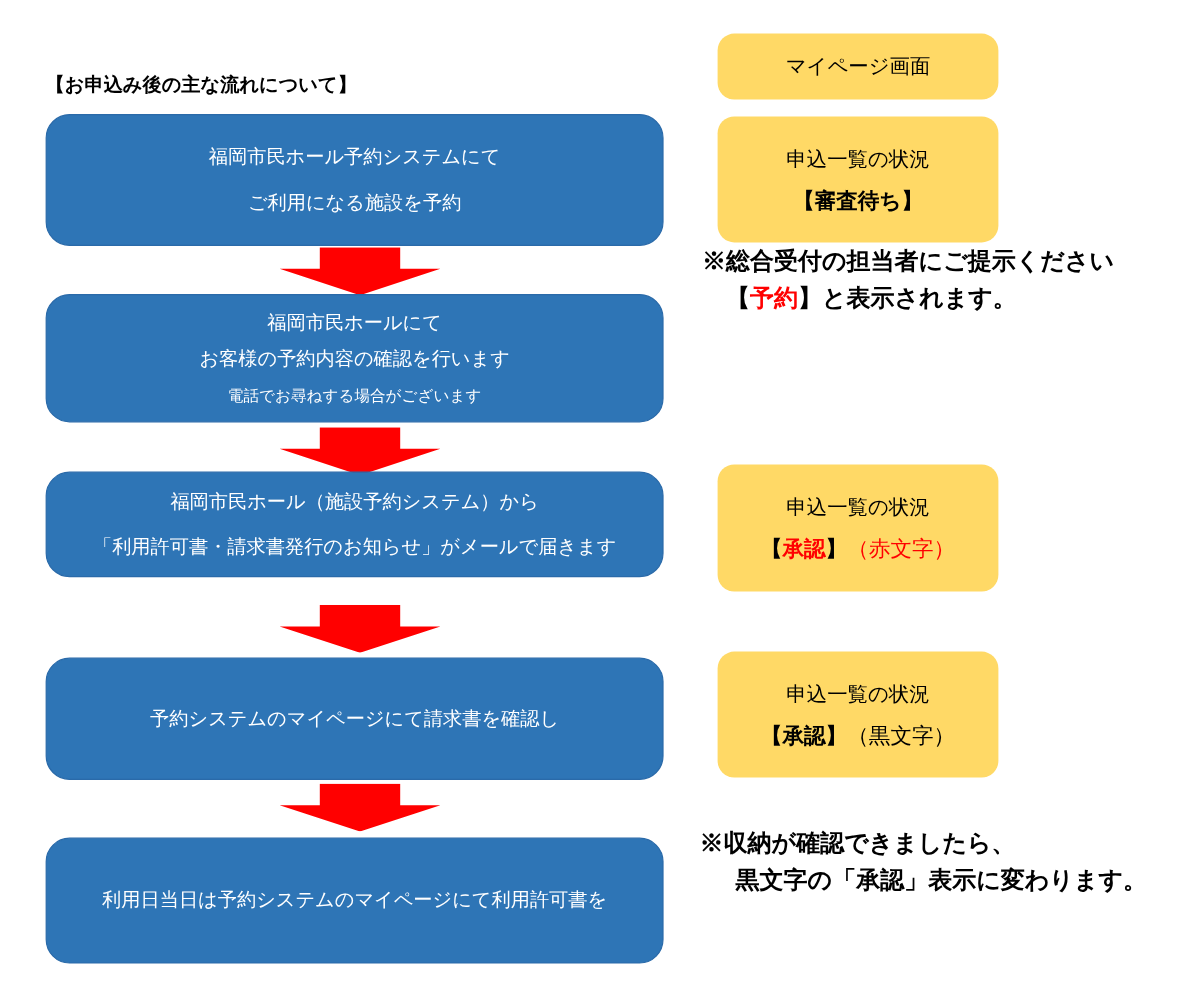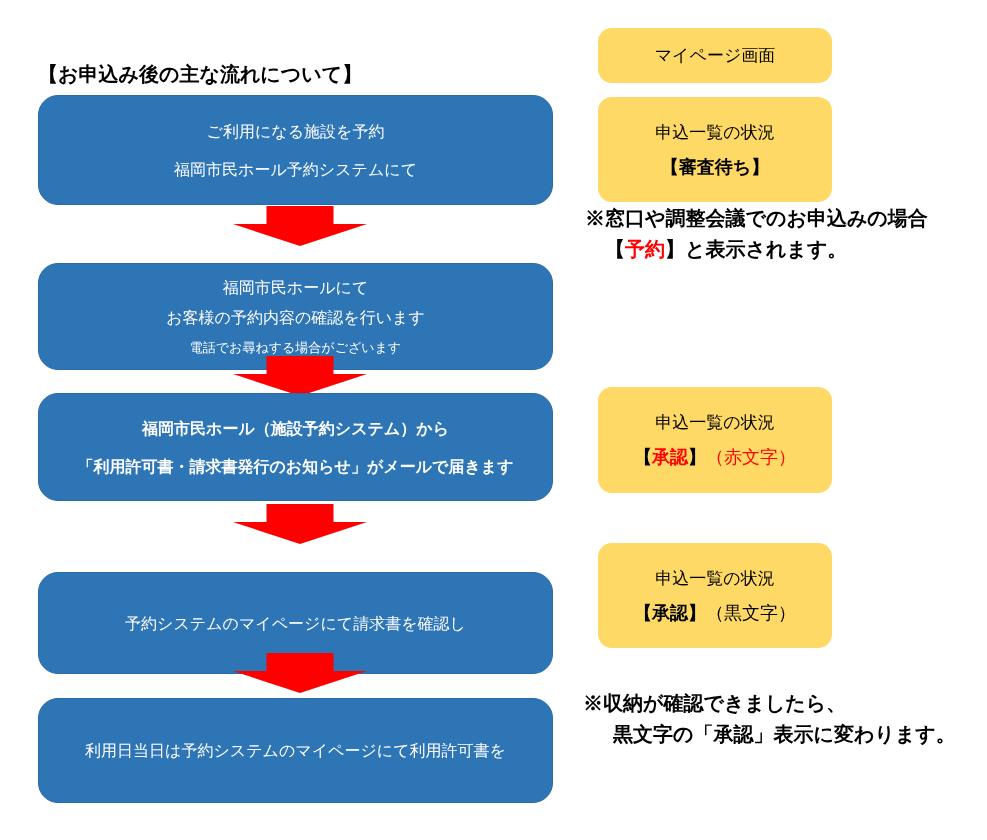--- a/index.html
+++ b/index.html
@@ -9,21 +9,21 @@
     position: relative;
     width: 987px;
     height: 840px;
     background: #ffffff;
     overflow: hidden;
   }
   .title {
     position: absolute;
     left: 38px;
     top: 61px;
-    font-size: 20px;
+    font-size: 16px;
     font-weight: bold;
     color: #000000;
     letter-spacing: 0px;
     white-space: nowrap;
   }
   .step {
     position: absolute;
     left: 38px;
     width: 515px;
     background: #2e75b6;
@@ -32,27 +32,27 @@
     color: #ffffff;
     display: flex;
     flex-direction: column;
     justify-content: center;
     align-items: center;
     text-align: center;
     font-size: 16px;
     line-height: 23px;
     gap: 15px;
   }
-  .step.s2 { gap: 7px; margin-top: 18px; }
+  .step.s2 { gap: 7px; }
   .step-line { white-space: nowrap; }
   .step-line-small { font-size: 13px; line-height: 18px; margin-top: 3px; white-space: nowrap; }
   .s1 { top: 95px;  height: 110px; }
   .s2 { top: 245px; height: 107px; }
-  .s3 { top: 393px; height: 108px; font-weight: bold; }
-  .s4 { top: 572px; height: 102px; }
+  .s3 { top: 393px; height: 88px; }
+  .s4 { top: 548px; height: 102px; }
   .s5 { top: 698px; height: 105px; gap: 20px; }
   .arrow {
     position: absolute;
     left: 233px;
     width: 134px;
     height: 40px;
     background: #ff0000;
     clip-path: polygon(25% 0%, 75% 0%, 75% 45%, 100% 45%, 50% 100%, 0% 45%, 25% 45%);
   }
   .a1 { top: 206px; }
@@ -96,22 +96,22 @@
   .noteB .note-line2 { padding-left: 30px; }
 </style>
 </head>
 <body>
 
 <div class="canvas">
 
   <div class="title">【お申込み後の主な流れについて】</div>
 
   <div class="step s1">
+    <div class="step-line">福岡市民ホール予約システムにて</div>
     <div class="step-line">ご利用になる施設を予約</div>
-    <div class="step-line">福岡市民ホール予約システムにて</div>
   </div>
 
   <div class="arrow a1"></div>
 
   <div class="step s2">
     <div class="step-line">福岡市民ホールにて</div>
     <div class="step-line">お客様の予約内容の確認を行います</div>
     <div class="step-line-small">電話でお尋ねする場合がございます</div>
   </div>
 
@@ -137,21 +137,21 @@
   <div class="ybox y1">
     <div>マイページ画面</div>
   </div>
 
   <div class="ybox y2">
     <div>申込一覧の状況</div>
     <div class="status-line bold">【審査待ち】</div>
   </div>
 
   <div class="note noteA">
-    <div class="note-line1">※窓口や調整会議でのお申込みの場合</div>
+    <div class="note-line1">※総合受付の担当者にご提示ください</div>
     <div class="note-line2"><span>【</span><span class="red">予約</span><span>】</span><span>と表示されます。</span></div>
   </div>
 
   <div class="ybox y3">
     <div>申込一覧の状況</div>
     <div class="status-line"><span class="bold">【</span><span class="bold red">承認</span><span class="bold">】</span><span class="red">（赤文字）</span></div>
   </div>
 
   <div class="ybox y4">
     <div>申込一覧の状況</div>

